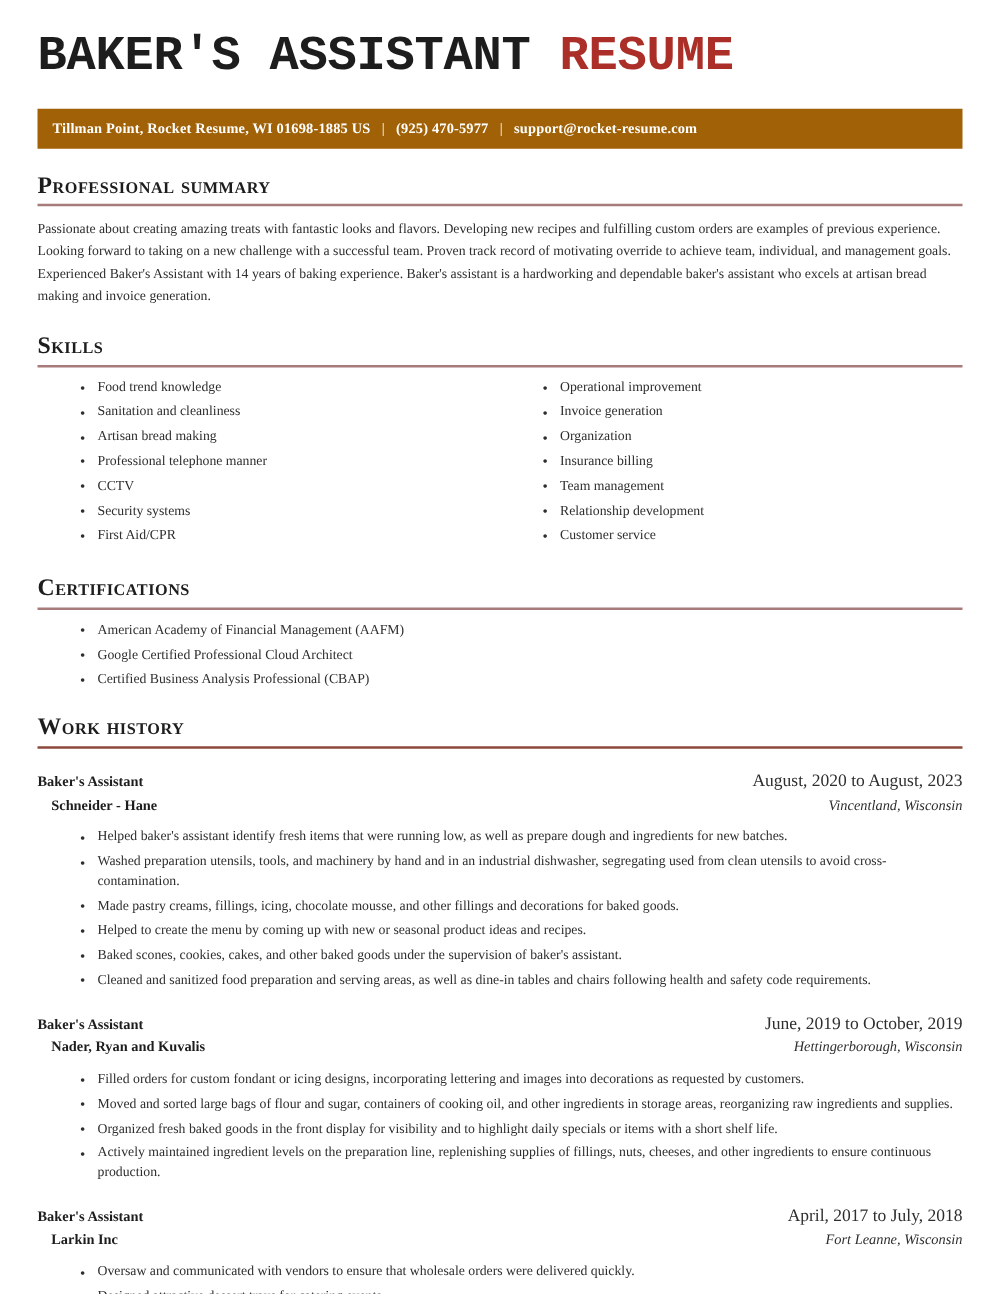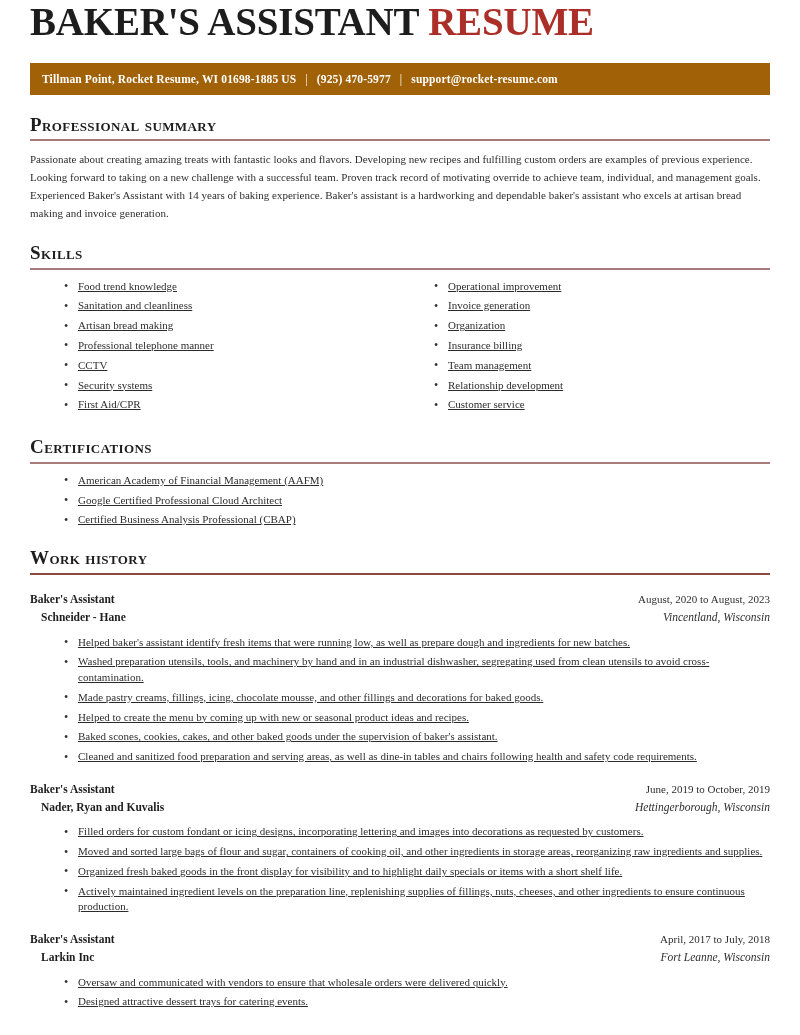--- a/index.html
+++ b/index.html
@@ -19,26 +19,27 @@
 
   .page {
     width: 800px;
     padding: 0 30px;
     position: relative;
   }
 
   
   .resume-title {
     margin: 0;
+    padding-top: 24px;
     font-size: 39px;
     line-height: 1.12;
     font-weight: 700;
     letter-spacing: -0.2px;
     color: #1d1d1d;
-    font-family: Liberation Serif, serif;
+    font-family: Liberation Mono, monospace;
   }
   .resume-title .accent { color: #ab2f28; }
 
   .contact-bar {
     margin-top: 19px;
     background: #a16207;
     color: #ffffff;
     height: 32px;
     display: flex;
     align-items: center;
@@ -80,21 +81,20 @@
     line-height: 1.62;
     color: #2e2e2e;
     text-align: left;
   }
 
   
   ul.bullets {
     margin: 9px 0 0 0;
     padding: 0 0 0 34px;
     list-style: none;
-    text-decoration: underline;
   }
   ul.bullets li {
     position: relative;
     font-size: 11px;
     line-height: 1.42;
     color: #2e2e2e;
     padding: 0 0 0 14px;
     margin-bottom: 4.2px;
   }
   ul.bullets li::before {
@@ -122,21 +122,21 @@
     justify-content: space-between;
     align-items: baseline;
     line-height: 1.55;
   }
   .job-title {
     font-size: 11.5px;
     font-weight: 700;
     color: #1d1d1d;
   }
   .job-dates {
-    font-size: 11px;
+    font-size: 14px;
     color: #2e2e2e;
     text-align: right;
   }
   .job-company {
     font-size: 11.5px;
     font-weight: 700;
     color: #1d1d1d;
     margin-left: 11px;
   }
   .job-location {

